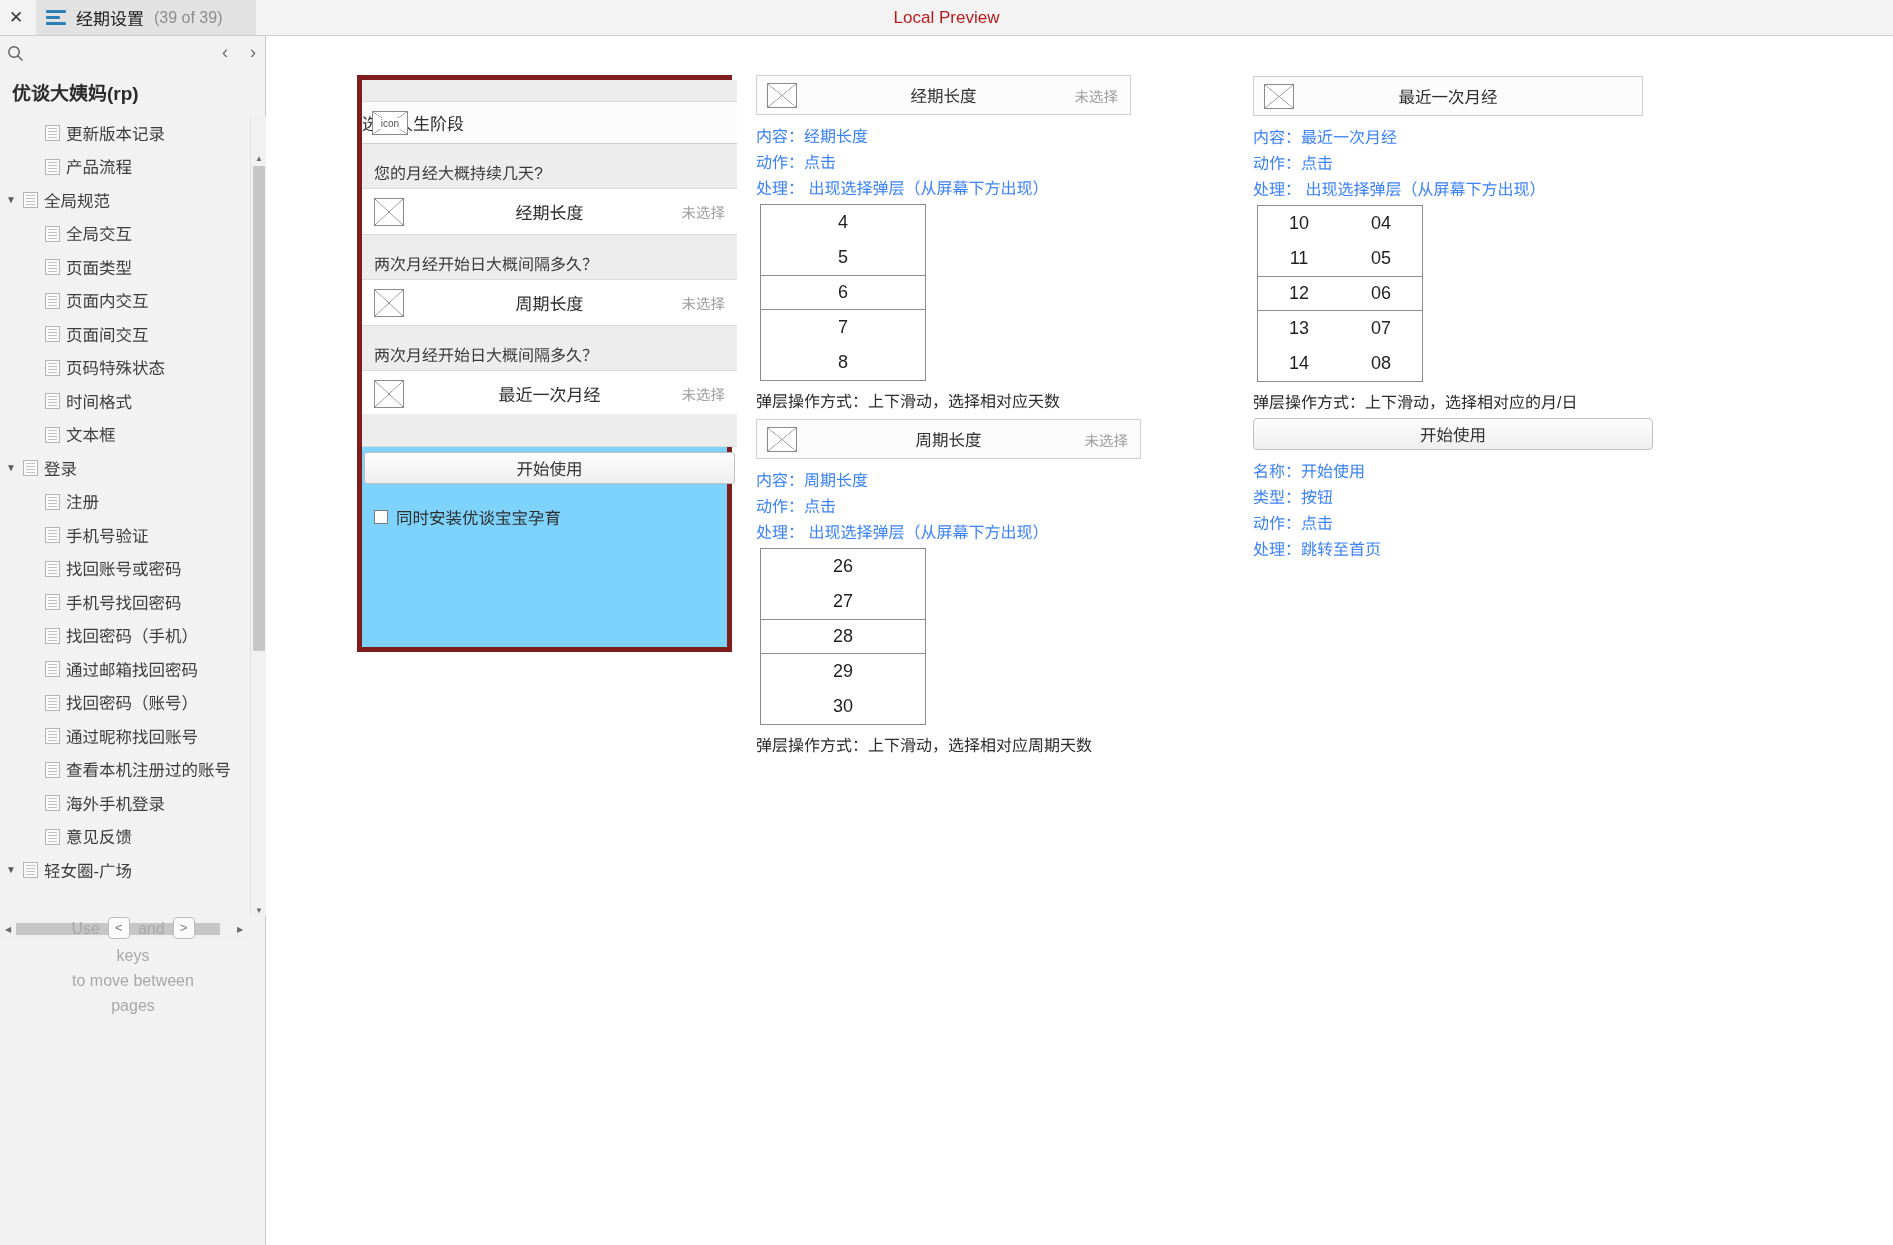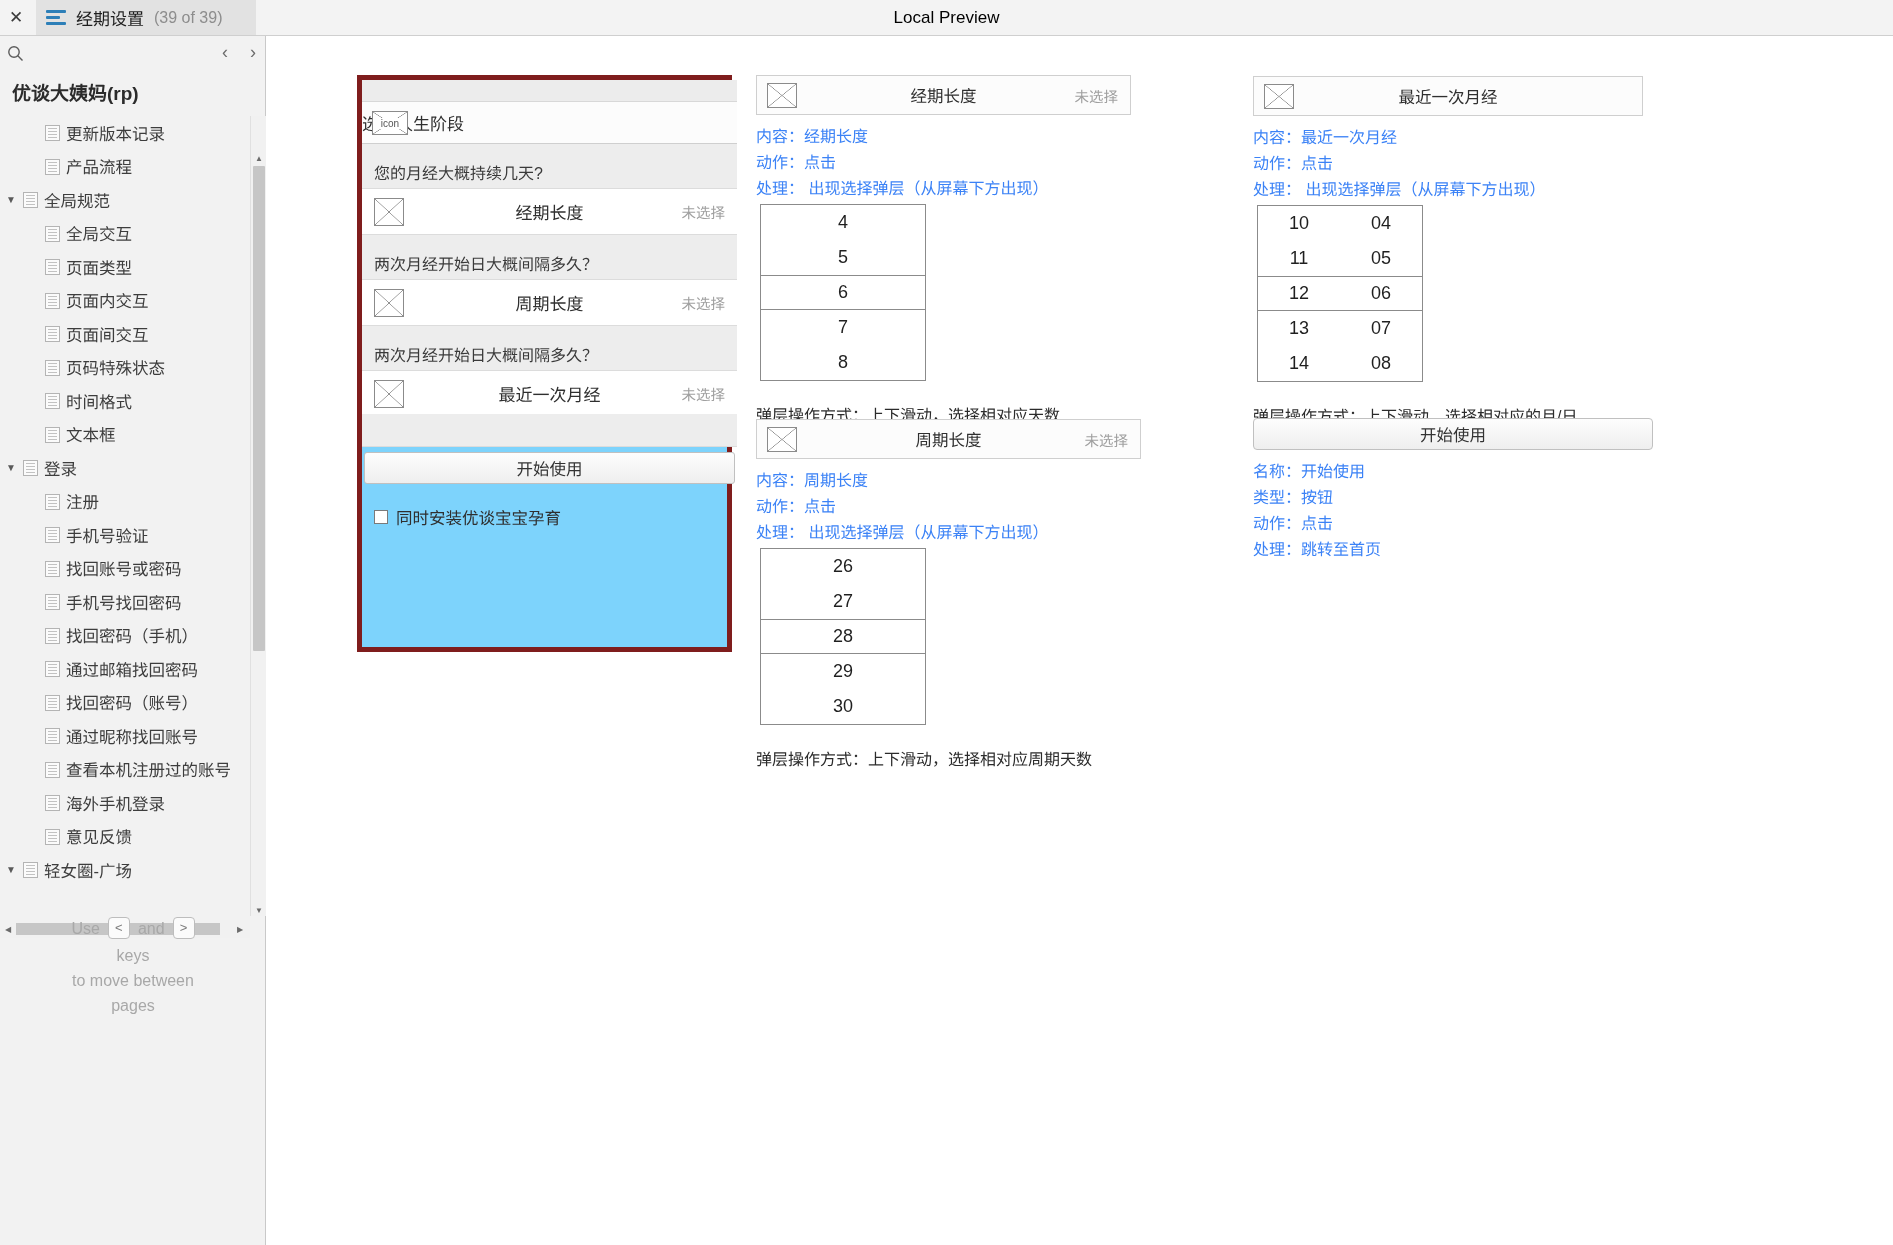--- a/index.html
+++ b/index.html
@@ -38,21 +38,21 @@
     position: absolute; left: 0; height: 3px; background: #2d7fb8; border-radius: 1px; display:block;
   }
   #tab-menu-icon i:nth-child(1){ top: 1px; width: 20px; }
   #tab-menu-icon i:nth-child(2){ top: 7px; width: 14px; }
   #tab-menu-icon i:nth-child(3){ top: 13px; width: 20px; }
   #tab-title { font-size: 17px; color: #1d1d1d; white-space: nowrap; }
   #tab-count { font-size: 16px; color: #8d8d8d; white-space: nowrap; text-align: center; }
   #app-title {
     position: absolute; left: 0; top: 0; width: 1893px; height: 35px;
     display: flex; align-items: center; justify-content: center;
-    font-size: 17px; color: #000000; pointer-events: none;
+    font-size: 17px; color: #b91c1c; pointer-events: none;
   }
 
   
   #sidebar {
     position: absolute; left: 0; top: 36px;
     width: 266px; height: 1209px;
     background: #f2f2f2;
     border-right: 1px solid #c9c9c9;
   }
   #sidebar-toolbar {
@@ -310,21 +310,21 @@
   }
   .picker-col { flex: 1; }
   .picker-row {
     height: 35px;
     display: flex; align-items: center; justify-content: center;
     font-size: 18px; color: #1f1f1f;
   }
   .picker-sel-top { border-top: 1px solid #8b8b8b; }
   .picker-sel-bot { border-bottom: 1px solid #8b8b8b; }
   .anno-foot {
-    margin-top: 21px;
+    margin-top: 7px;
     font-size: 16px; color: #2b2b2b; white-space: nowrap;
   }
 
   .anno-btn {
     height: 32px;
     background: linear-gradient(#fdfdfd, #eeeeee);
     border: 1px solid #c0c0c0; border-radius: 4px;
     display: flex; align-items: center; justify-content: center;
     font-size: 16.5px; color: #333;
     cursor: pointer;

